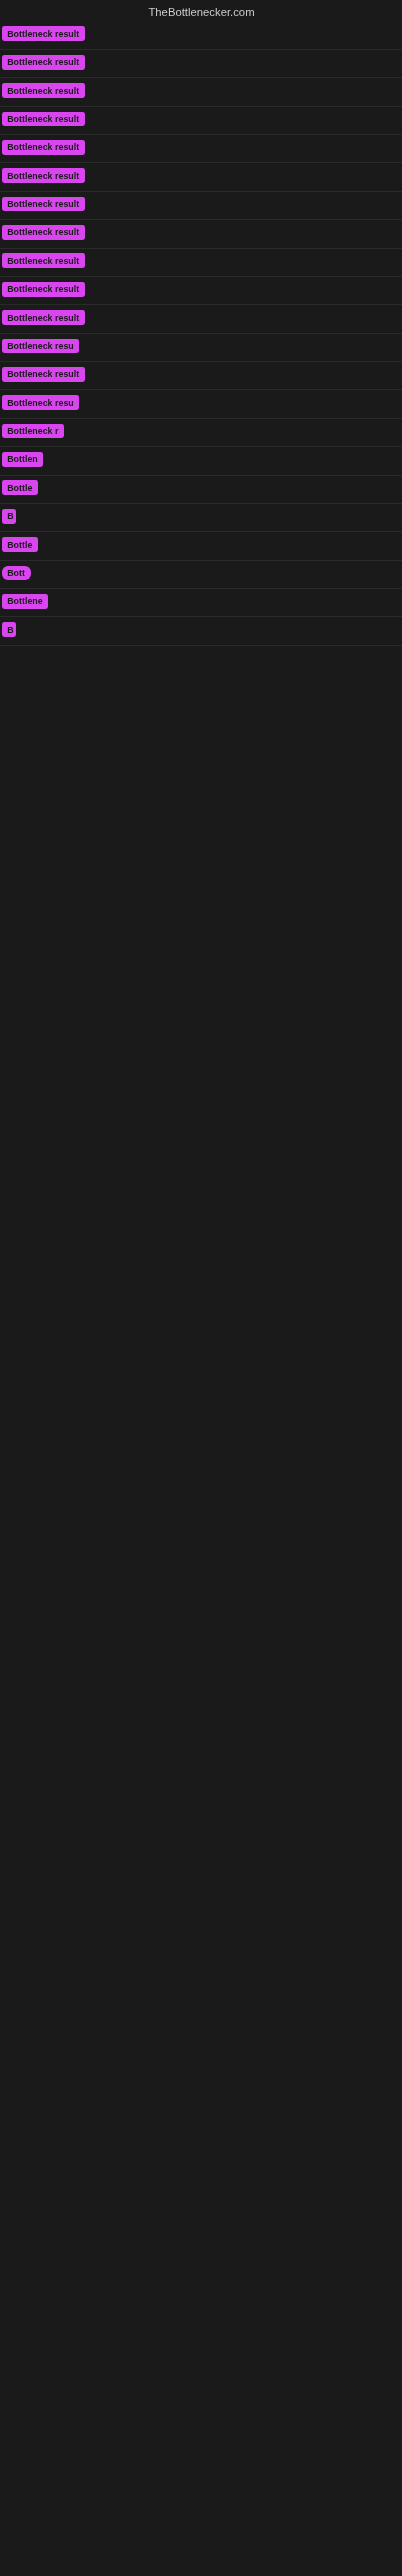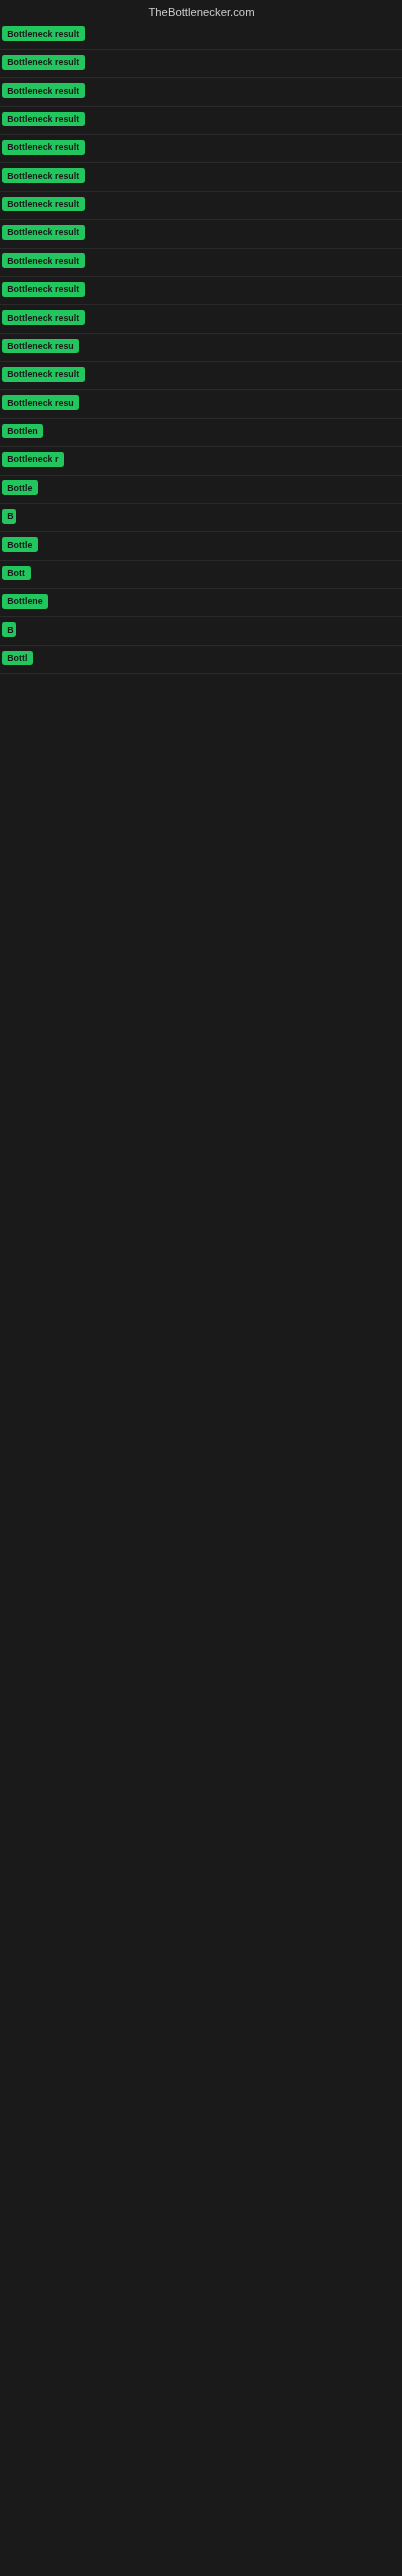--- a/index.html
+++ b/index.html
@@ -19,21 +19,21 @@
     .site-title {
       text-align: center;
       color: #cccccc;
       font-size: 11.3px;
       padding: 6.4px 0 3.2px 0;
       font-weight: normal;
     }
 
     .badge {
       display: inline-block;
-      background-color: #22c55e;
+      background-color: #d946ef;
       color: #1a1a1a;
       font-size: 8.9px;
       font-weight: bold;
       padding: 2.4px 5.6px;
       border-radius: 2.4px;
       white-space: nowrap;
       overflow: hidden;
     }
 
     .result-row {
@@ -56,23 +56,22 @@
     <div class="result-row"><span class="badge" style="max-width: 129px;">Bottleneck result</span></div>
     <div class="result-row"><span class="badge" style="max-width: 129px;">Bottleneck result</span></div>
     <div class="result-row"><span class="badge" style="max-width: 129px;">Bottleneck result</span></div>
     <div class="result-row"><span class="badge" style="max-width: 129px;">Bottleneck result</span></div>
     <div class="result-row"><span class="badge" style="max-width: 129px;">Bottleneck result</span></div>
     <div class="result-row"><span class="badge" style="max-width: 129px;">Bottleneck result</span></div>
     <div class="result-row"><span class="badge" style="max-width: 129px;">Bottleneck result</span></div>
     <div class="result-row"><span class="badge" style="max-width: 119px;">Bottleneck resu</span></div>
     <div class="result-row"><span class="badge" style="max-width: 129px;">Bottleneck result</span></div>
     <div class="result-row"><span class="badge" style="max-width: 119px;">Bottleneck resu</span></div>
+    <div class="result-row"><span class="badge" style="max-width: 89px;">Bottleneck r</span></div>
     <div class="result-row"><span class="badge" style="max-width: 58px;">Bottlen</span></div>
-    <div class="result-row"><span class="badge" style="max-width: 89px;">Bottleneck r</span></div>
     <div class="result-row"><span class="badge" style="max-width: 50px;">Bottle</span></div>
     <div class="result-row"><span class="badge" style="max-width: 14.5px;">B</span></div>
     <div class="result-row"><span class="badge" style="max-width: 50px;">Bottle</span></div>
-    <div class="result-row"><span class="badge" style="max-width: 37px;">Bott</span></div>
+    <div class="result-row"><span class="badge" style="max-width: 37px; border-radius: 6px;">Bott</span></div>
     <div class="result-row"><span class="badge" style="max-width: 64px; text-align: center;">Bottlene</span></div>
     <div class="result-row"><span class="badge" style="max-width: 14.5px;">B</span></div>
-    <div class="result-row"><span class="badge" style="max-width: 43px;">Bottl</span></div>
   </div>
 
 
 </body></html>

